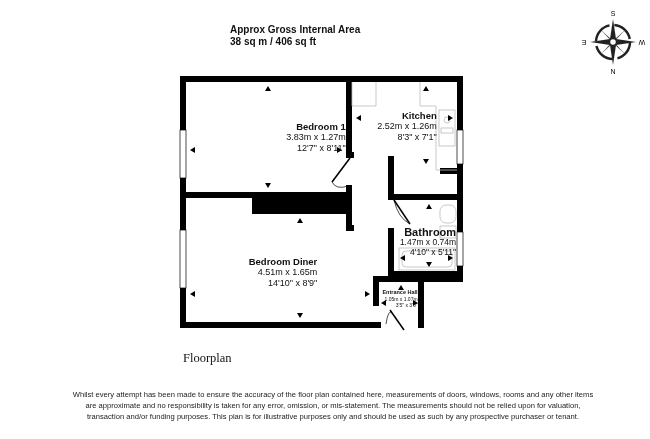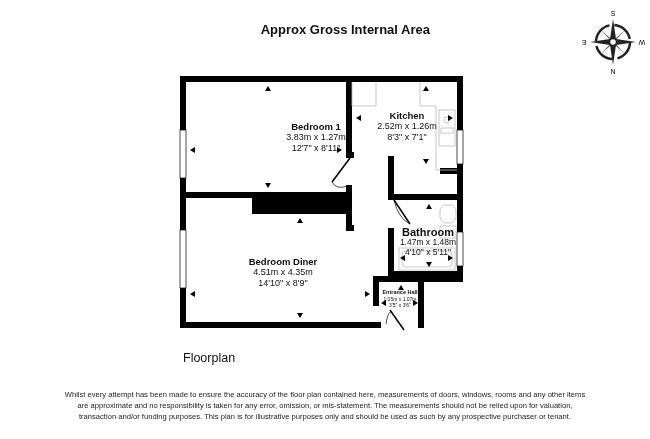--- a/index.html
+++ b/index.html
@@ -1,33 +1,34 @@
 <!DOCTYPE html>
 <html><head>
 <meta charset="utf-8">
 <style>
   html, body { margin:0; padding:0; background:#ffffff; }
   body { width:650px; height:439px; position:relative; overflow:hidden; font-family:"Liberation Sans", sans-serif; color:#111; }
-  .area-title { position:absolute; left:230px; top:24px; width:200px; text-align:right; font-weight:bold; font-size:13px; line-height:12px; }
+  .area-title { position:absolute; left:230px; top:24px; width:200px; text-align:left; font-weight:bold; font-size:10px; line-height:12px; }
   .compass { position:absolute; left:580px; top:6px; width:66px; height:70px; }
   .plan { position:absolute; left:0; top:0; width:650px; height:439px; }
-  .room-label { position:absolute; text-align:center; font-size:9px; line-height:11px; white-space:nowrap; transform:translateX(-50%); }
+  .room-label { position:absolute; text-align:right; font-size:9px; line-height:11px; white-space:nowrap; transform:translateX(-50%); }
   .room-label .name { font-weight:bold; font-size:9.5px; }
   .room-label.small { font-size:5px; line-height:6.5px; }
   .room-label.small .name { font-size:5.5px; }
   .room-label.med { font-size:8.5px; line-height:10px; }
   .room-label.med .name { font-size:11px; }
-  .floorplan-label { position:absolute; left:183px; top:351px; font-size:12.5px; }
-  .disclaimer { position:absolute; left:60px; top:389px; width:530px; text-align:center; font-size:7.6px; line-height:11px; color:#222; }
+  .floorplan-label { position:absolute; left:183px; top:351px; font-size:12.5px;font-family:Liberation Serif, serif; }
+  .disclaimer { position:absolute; left:68px; top:389px; width:530px; text-align:center; font-size:7.6px; line-height:11px; color:#222; }
 </style>
 </head>
 <body>
 
 <div class="area-title">
   <div>Approx Gross Internal Area</div>
+  <div>38 sq m / 406 sq ft</div>
 </div>
 
 <svg class="compass" viewBox="0 0 66 70">
   <text x="33" y="10" font-size="7" text-anchor="middle" font-family="Liberation Sans, sans-serif">S</text>
   <text x="33" y="68" font-size="7" text-anchor="middle" font-family="Liberation Sans, sans-serif">N</text>
   <text x="4" y="38" font-size="7" text-anchor="middle" font-family="Liberation Sans, sans-serif" transform="rotate(180 4 36)">E</text>
   <text x="62" y="38" font-size="7" text-anchor="middle" font-family="Liberation Sans, sans-serif" transform="rotate(180 62 36)">W</text>
   <circle cx="33" cy="36" r="17" fill="none" stroke="#222" stroke-width="2.5" stroke-dasharray="22 5"></circle>
   <polygon points="33,13 36,33 33,36 30,33" fill="#222"></polygon>
   <polygon points="33,59 36,39 33,36 30,39" fill="#222"></polygon>
@@ -136,27 +137,27 @@
 </div>
 
 <div class="room-label" style="left:407px; top:110px;">
   <div class="name">Kitchen</div>
   <div>2.52m x 1.26m</div>
   <div>8'3" x 7'1"</div>
 </div>
 
 <div class="room-label med" style="left:428px; top:227px;">
   <div class="name">Bathroom</div>
-  <div>1.47m x 1.48m</div>
+  <div>1.47m x 0.74m</div>
   <div>4'10" x 5'11"</div>
 </div>
 
 <div class="room-label" style="left:283px; top:256px;">
   <div class="name">Bedroom Diner</div>
-  <div>4.51m x 4.35m</div>
+  <div>4.51m x 1.65m</div>
   <div>14'10" x 8'9"</div>
 </div>
 
 <div class="room-label small" style="left:400px; top:289px;">
   <div class="name">Entrance Hall</div>
   <div>1.05m x 1.07m</div>
   <div>3'5" x 3'6"</div>
 </div>
 
 <div class="floorplan-label">Floorplan</div>

